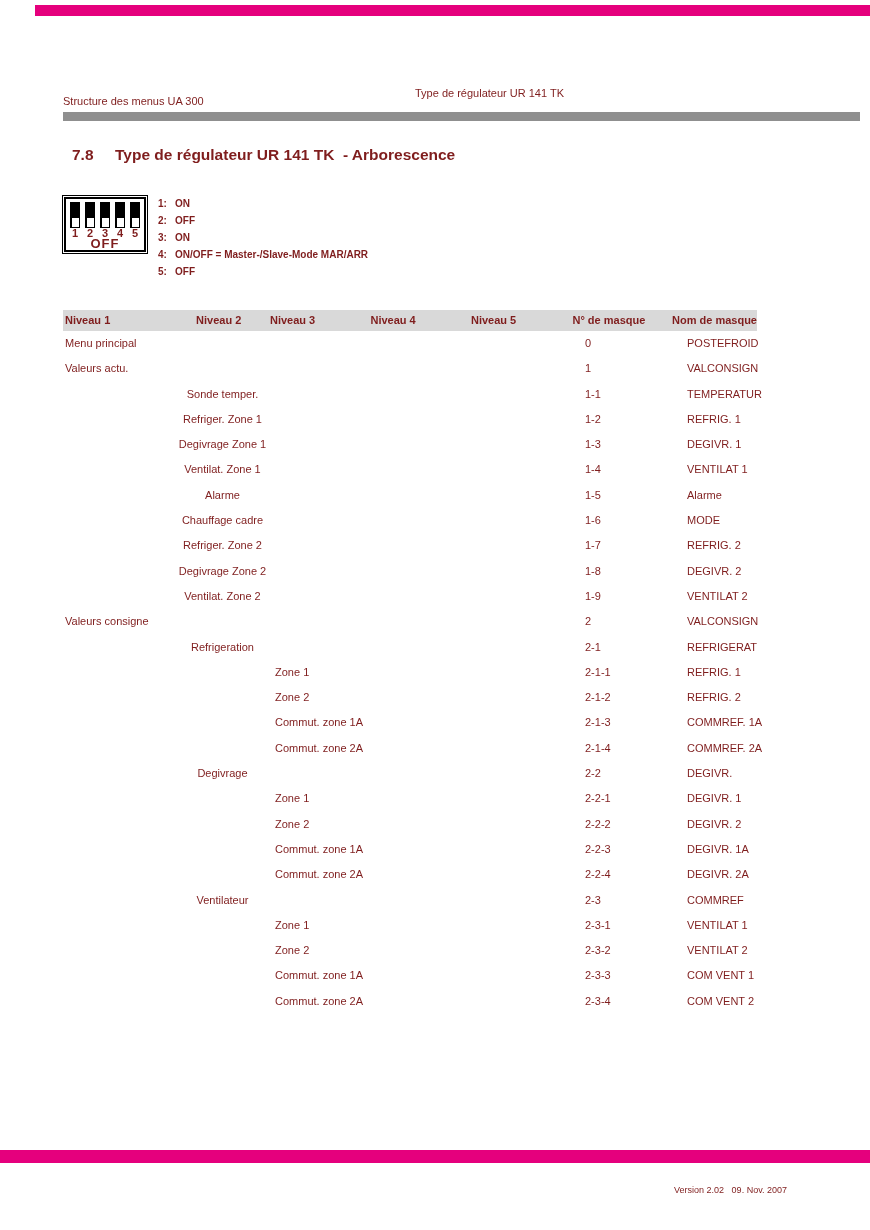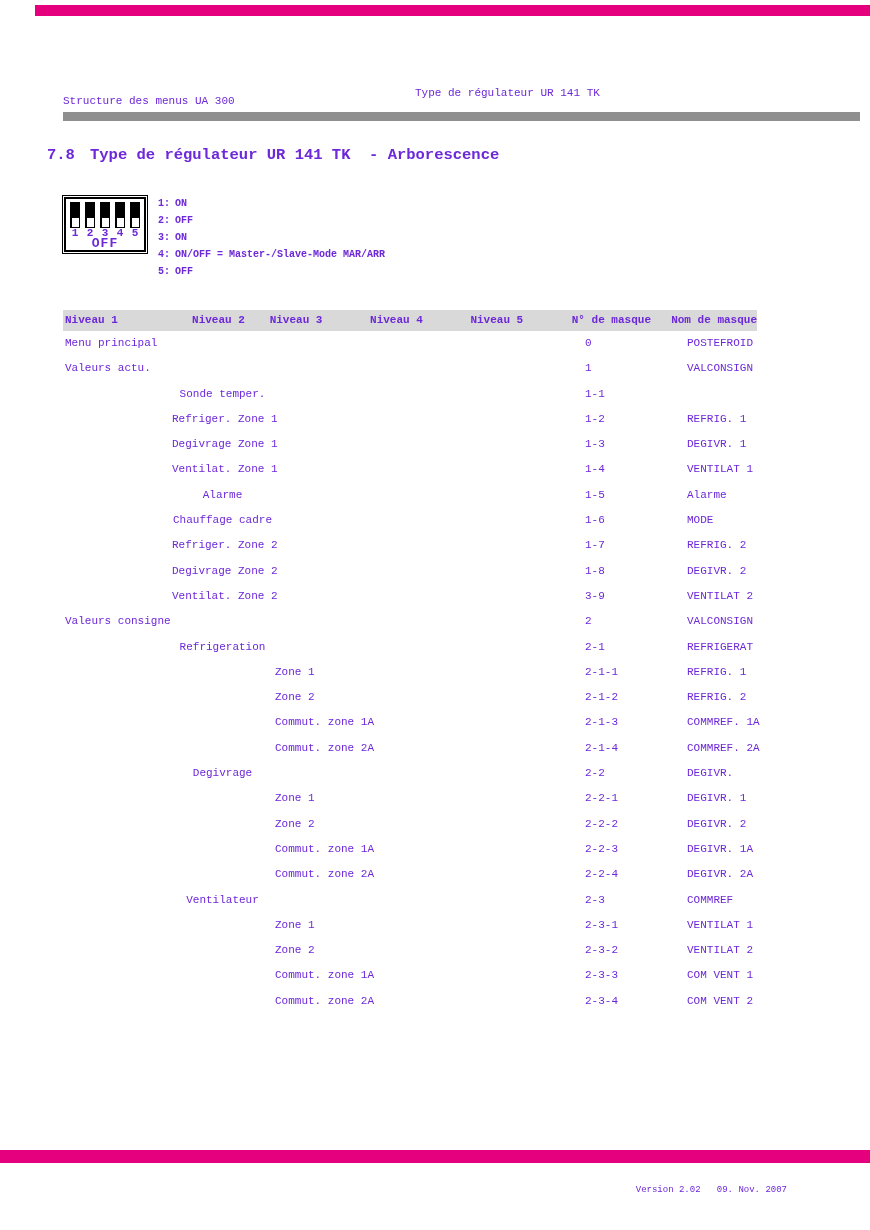--- a/index.html
+++ b/index.html
@@ -1,28 +1,28 @@
 <!DOCTYPE html>
 <html><head>
 <meta charset="utf-8">
 <style>
   html,body{margin:0;padding:0;background:#ffffff;}
   .page{
     position:relative;width:870px;height:1230px;background:#ffffff;overflow:hidden;
-    font-family:Liberation Mono, monospace;color:#6d28d9;
+    font-family:Liberation Sans, sans-serif;color:#7f1d1d;
   }
   
   .top-bar{position:absolute;left:35px;top:5px;width:835px;height:11px;background:#e5007d;}
   .bottom-bar{position:absolute;left:0;top:1150px;width:870px;height:13px;background:#e5007d;}
   
   .rh-left{position:absolute;left:63px;top:95px;font-size:11px;white-space:pre;}
   .rh-center{position:absolute;left:415px;top:87px;font-size:11px;white-space:pre;}
   .header-rule{position:absolute;left:63px;top:112px;width:797px;height:9px;background:#8f8f8f;}
   
-  .section-title{position:absolute;left:47px;top:146px;display:flex;font-size:15.5px;font-weight:bold;white-space:pre;}
+  .section-title{position:absolute;left:72px;top:146px;display:flex;font-size:15.5px;font-weight:bold;white-space:pre;}
   .section-number{width:43px;}
   
   .dip-box{
     position:absolute;left:62px;top:195px;width:82px;height:55px;
     border:1px solid #000;padding:1px;
   }
   .dip-inner{
     width:100%;height:100%;border:2px solid #000;box-sizing:border-box;
     display:flex;flex-direction:column;align-items:center;
   }
@@ -141,20 +141,21 @@
     <div class="cell">1</div>
     <div class="cell">VALCONSIGN</div>
   </div>
         <div class="t-row">
     <div class="cell"></div>
     <div class="cell">Sonde temper.</div>
     <div class="cell"></div>
     <div class="cell"></div>
     <div class="cell"></div>
     <div class="cell">1-1</div>
+    <div class="cell">TEMPERATUR</div>
   </div>
         <div class="t-row">
     <div class="cell"></div>
     <div class="cell">Refriger. Zone 1</div>
     <div class="cell"></div>
     <div class="cell"></div>
     <div class="cell"></div>
     <div class="cell">1-2</div>
     <div class="cell">REFRIG. 1</div>
   </div>
@@ -211,21 +212,21 @@
     <div class="cell"></div>
     <div class="cell">1-8</div>
     <div class="cell">DEGIVR. 2</div>
   </div>
         <div class="t-row">
     <div class="cell"></div>
     <div class="cell">Ventilat. Zone 2</div>
     <div class="cell"></div>
     <div class="cell"></div>
     <div class="cell"></div>
-    <div class="cell">3-9</div>
+    <div class="cell">1-9</div>
     <div class="cell">VENTILAT 2</div>
   </div>
         <div class="t-row">
     <div class="cell">Valeurs consigne</div>
     <div class="cell"></div>
     <div class="cell"></div>
     <div class="cell"></div>
     <div class="cell"></div>
     <div class="cell">2</div>
     <div class="cell">VALCONSIGN</div>

